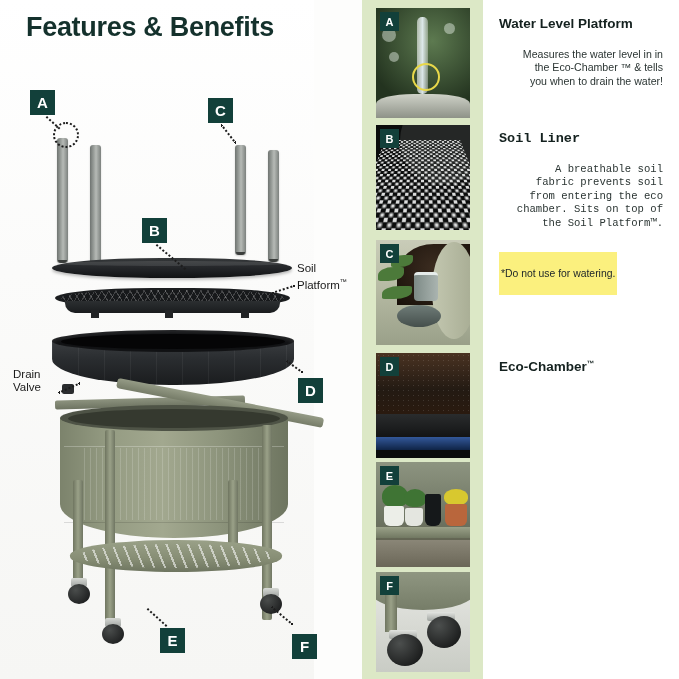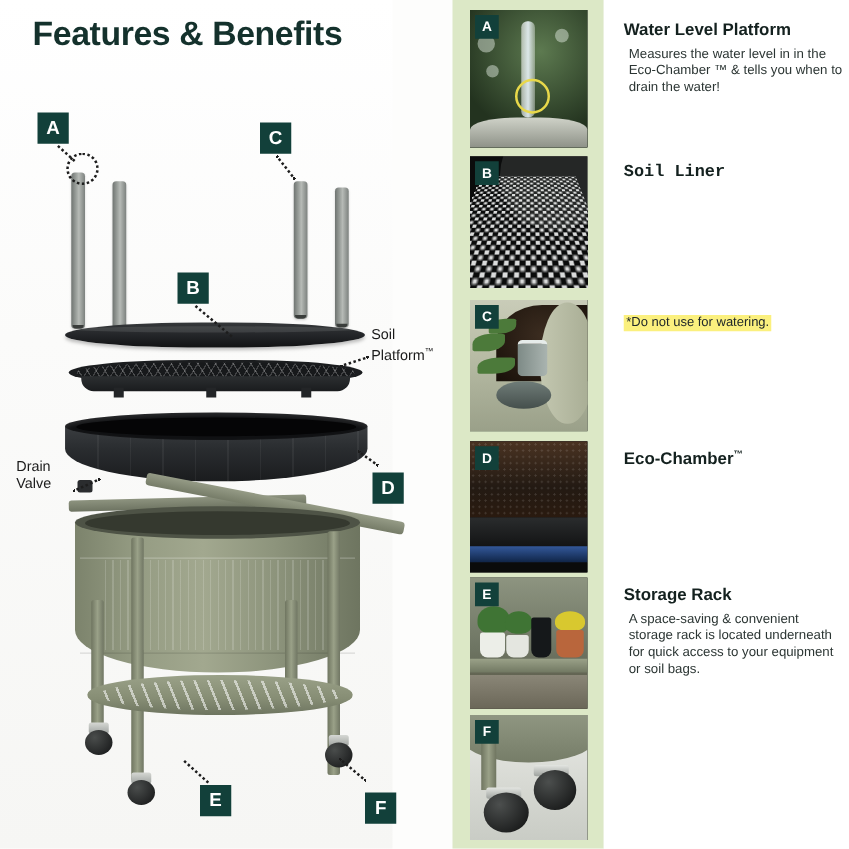--- a/index.html
+++ b/index.html
@@ -173,24 +173,24 @@
     background:linear-gradient(90deg,#6f7560,#9aa188,#6f7560);}
   .phF .cw{position:absolute;border-radius:50%;
     background:radial-gradient(circle at 35% 30%,#4c4f4e,#0d0e0e);}
   .phF .cb{position:absolute;background:linear-gradient(180deg,#e3e5e1,#9ea29e);border-radius:2px;}
 
   
   .textcol{position:absolute;left:483px;top:0;width:196px;height:679px;background:#fff;}
   .item{position:absolute;left:16px;width:180px;}
   .item h3{margin:0 0 5px 0;font-size:13.5px;font-weight:700;color:#14211f;line-height:1.15;}
   .item h3 .tm{font-size:7.5px;vertical-align:super;font-weight:700;}
-  .item p{margin:4px;font-size:10.6px;line-height:13.6px;color:#2b3533;}
+  .item p{margin:16px;font-size:10.6px;line-height:13.6px;color:#2b3533;text-align:right;}
   .item p .u{text-decoration:underline;}
   .warn{display:inline-block;margin-top:6px;background:#fbf07e;font-size:10.4px;
-    line-height:13px;padding:0 2px;color:#20282a;}
+    line-height:13px;padding:15px 2px;color:#20282a;}
 </style>
 </head>
 <body>
 
 <div class="page">
 
   <div class="diagram-col">
 
     <div class="title">Features &amp; Benefits</div>
 
@@ -375,30 +375,27 @@
 
   <div class="textcol">
 
     <div class="item" style="top:16px;">
       <h3><span>Water Level Platform</span></h3>
       <p>Measures the water level in in the Eco-Chamber ™ &amp; tells you when to drain the water!</p>
     </div>
 
     <div class="item" style="top:131px;font-family:Liberation Mono, monospace;">
       <h3><span>Soil Liner</span></h3>
+      <p>A breathable soil fabric prevents soil from entering the eco chamber. Sits on top of the Soil Platform™.</p>
     </div>
 
     <div class="item" style="top:246px;">
       <span class="warn">*Do not use for watering.</span>
     </div>
 
     <div class="item" style="top:359px;">
       <h3><span>Eco-Chamber</span><span class="tm">™</span></h3>
     </div>
 
-    <div class="item" style="top:468px;">
-      <h3><span>Storage Rack</span></h3>
-      <p>A space-saving &amp; convenient storage rack is located underneath for quick access to your equipment or soil bags.</p>
-    </div>
 
   </div>
 
 </div>
 
 </body></html>

